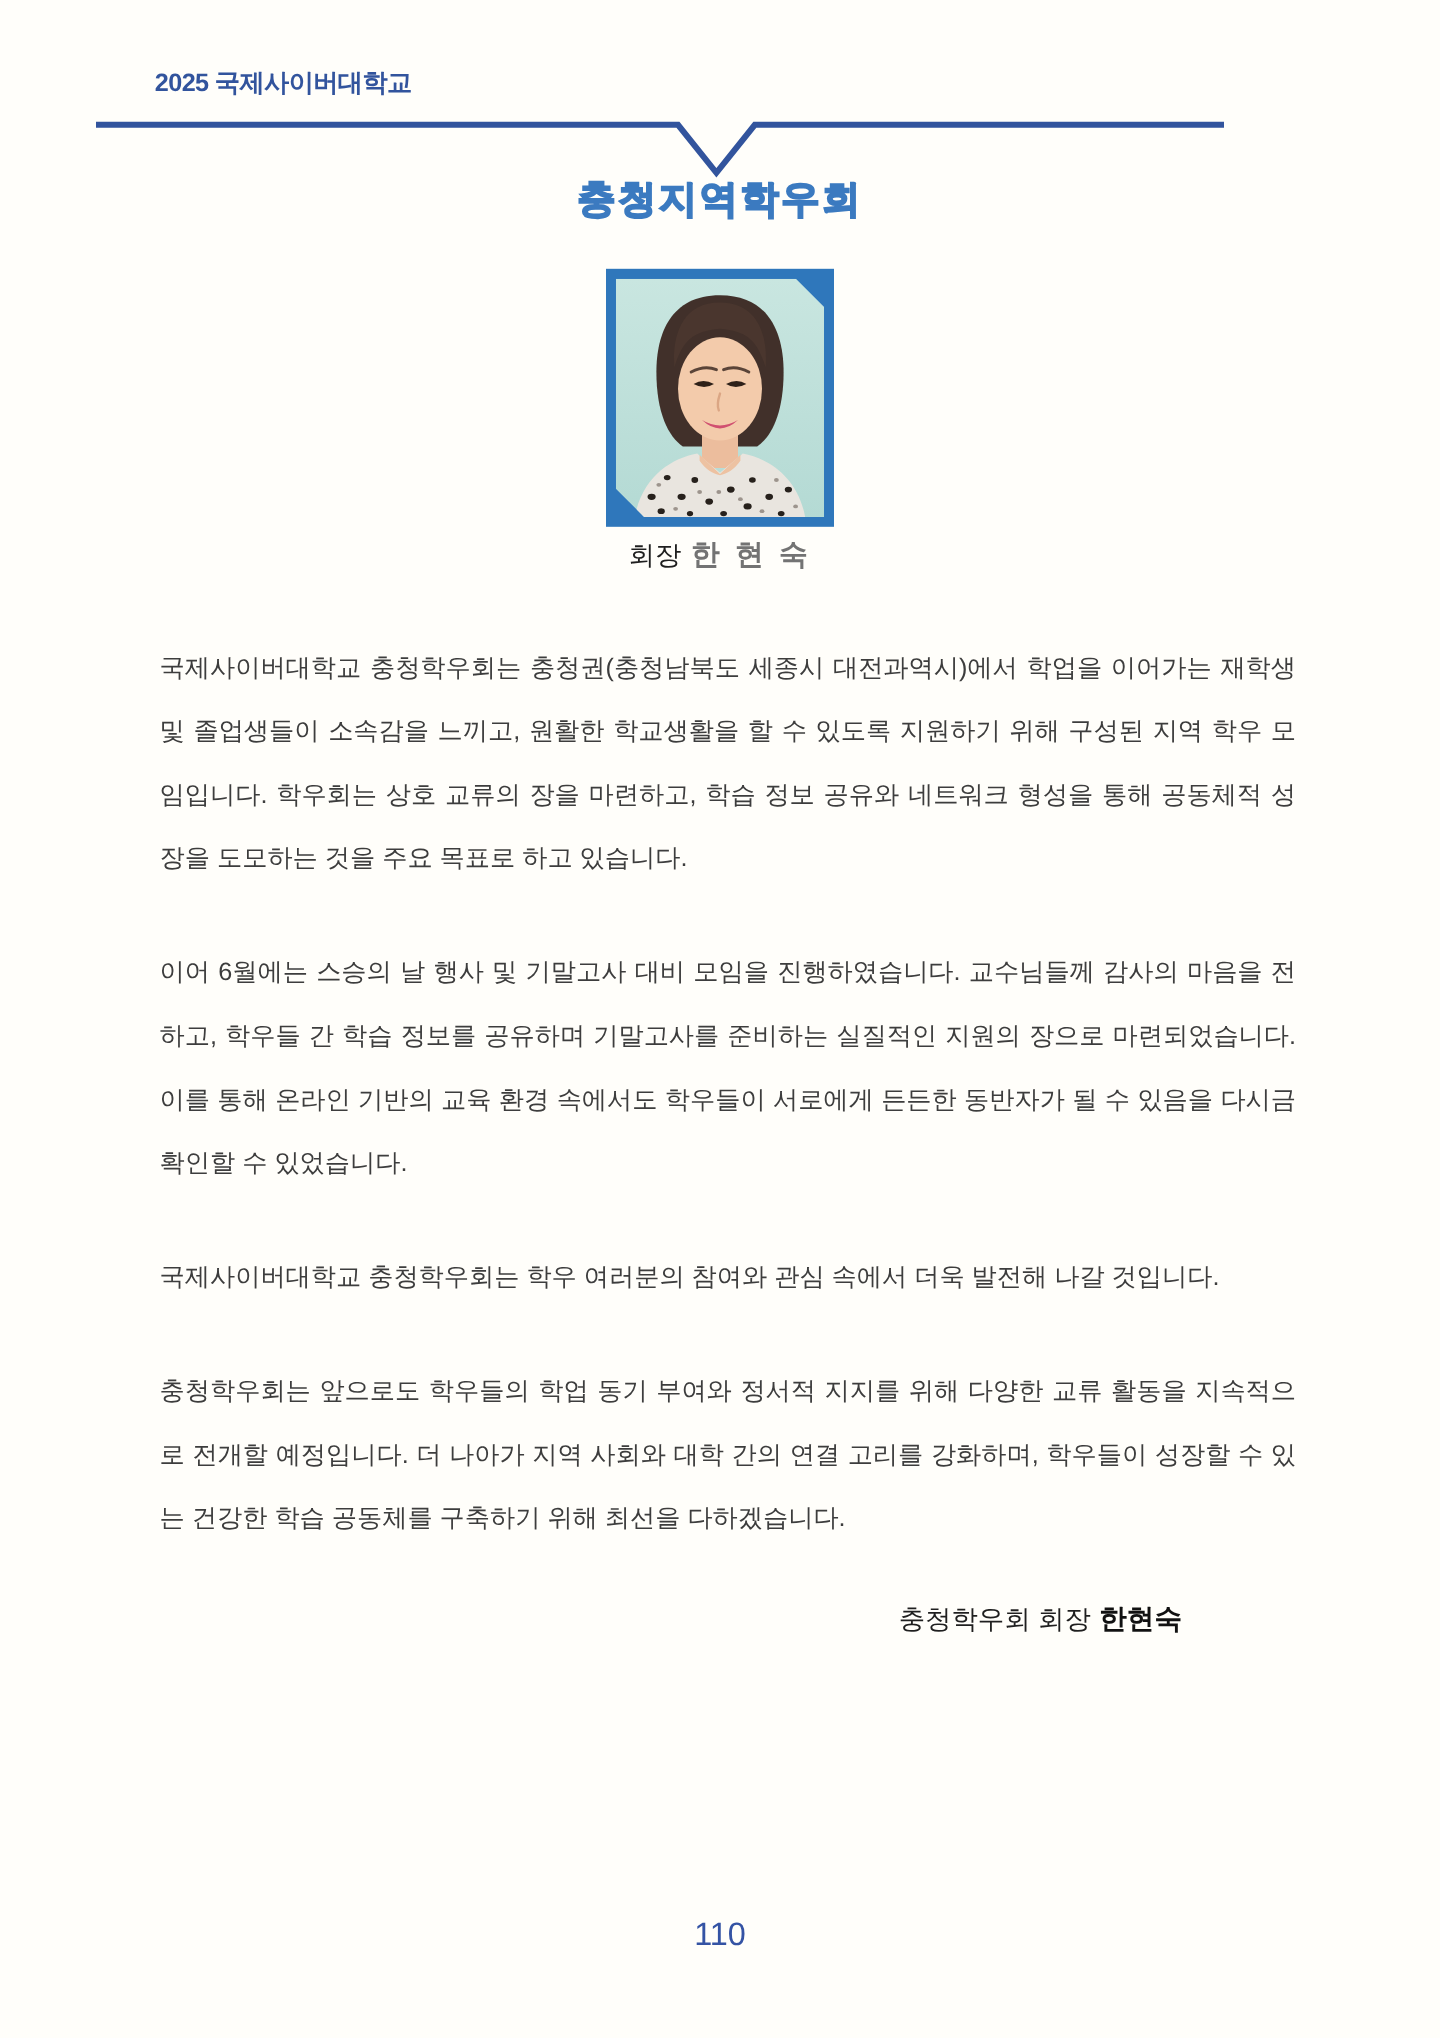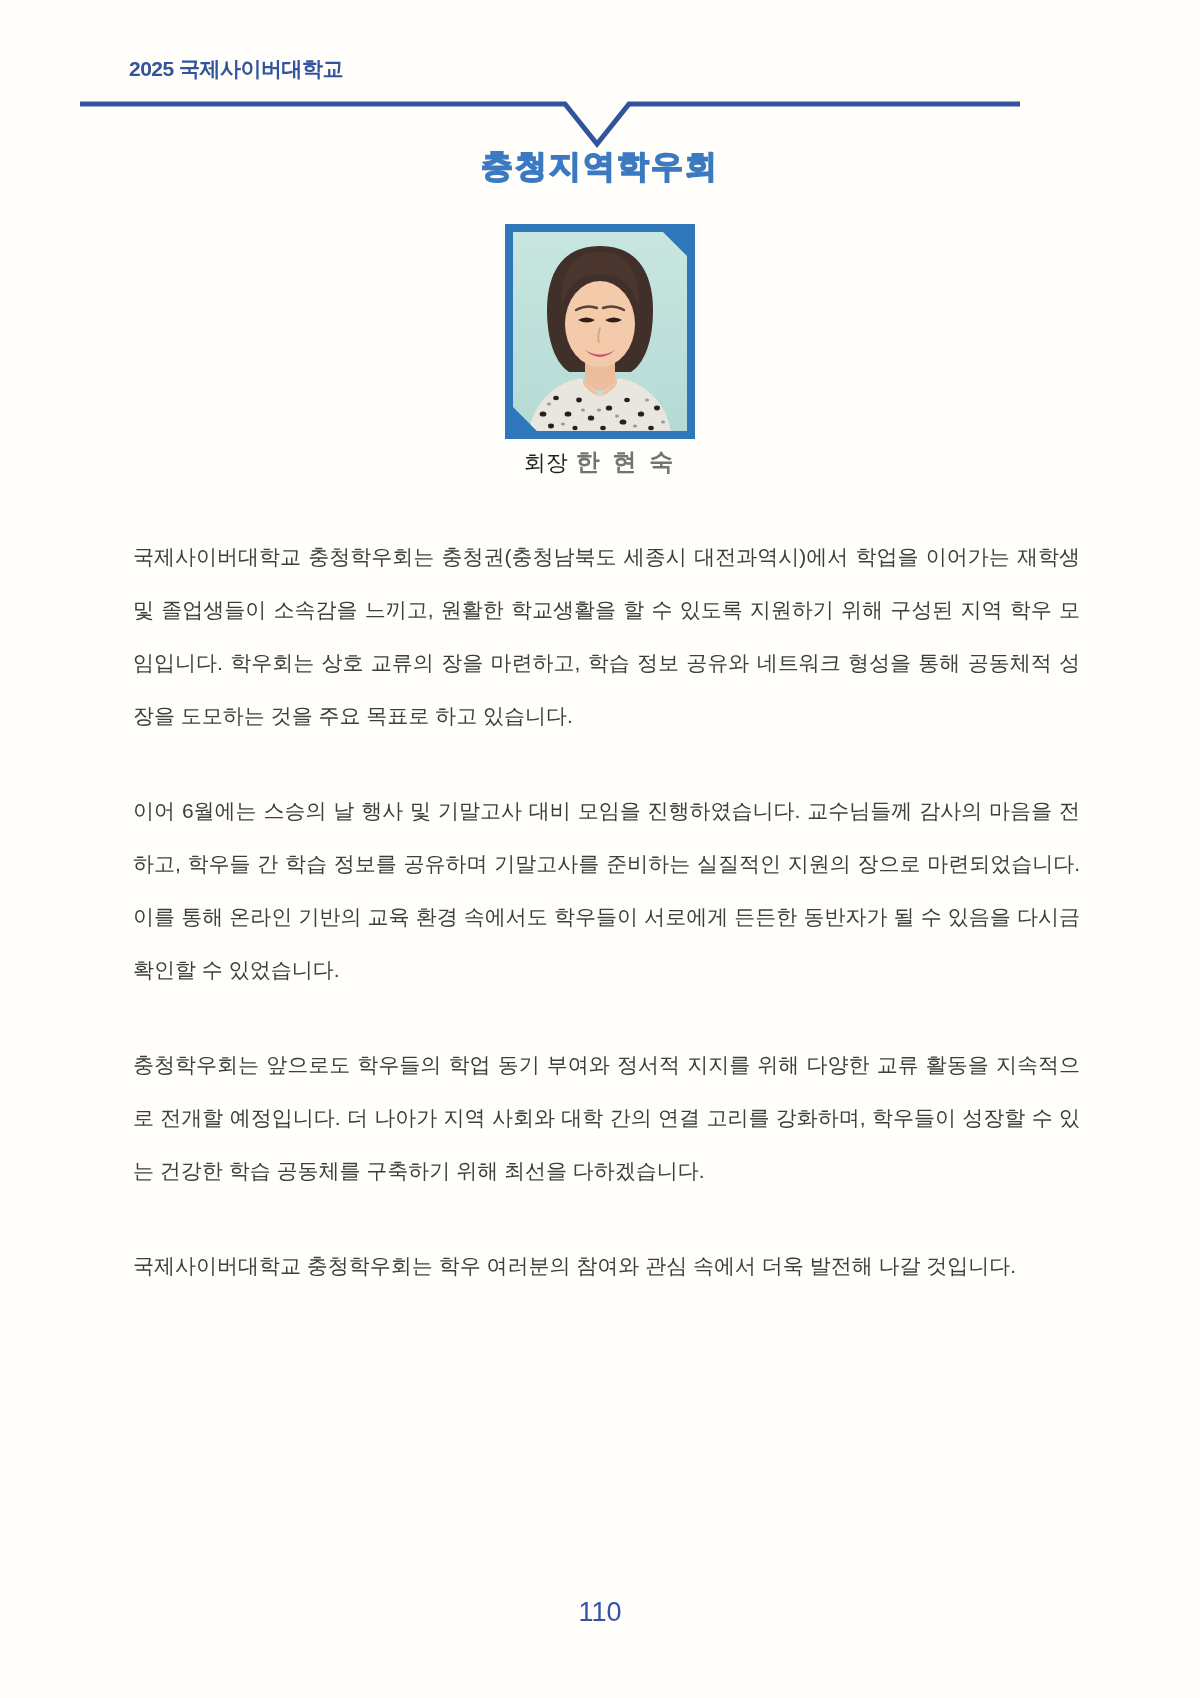--- a/index.html
+++ b/index.html
@@ -167,19 +167,22 @@
     </div>
   </div>
 
   <div class="caption">
     <span>회장</span><span class="caption-name">한 현 숙</span>
   </div>
 
   <div class="article">
     <p>국제사이버대학교 충청학우회는 충청권(충청남북도 세종시 대전과역시)에서 학업을 이어가는 재학생 및 졸업생들이 소속감을 느끼고, 원활한 학교생활을 할 수 있도록 지원하기 위해 구성된 지역 학우 모임입니다. 학우회는 상호 교류의 장을 마련하고, 학습 정보 공유와 네트워크 형성을 통해 공동체적 성장을 도모하는 것을 주요 목표로 하고 있습니다.</p>
     <p>이어 6월에는 스승의 날 행사 및 기말고사 대비 모임을 진행하였습니다. 교수님들께 감사의 마음을 전하고, 학우들 간 학습 정보를 공유하며 기말고사를 준비하는 실질적인 지원의 장으로 마련되었습니다. 이를 통해 온라인 기반의 교육 환경 속에서도 학우들이 서로에게 든든한 동반자가 될 수 있음을 다시금 확인할 수 있었습니다.</p>
+    <p>국제사이버대학교 충청학우회는 학우 여러분의 참여와 관심 속에서 더욱 발전해 나갈 것입니다.</p>
     <p>충청학우회는 앞으로도 학우들의 학업 동기 부여와 정서적 지지를 위해 다양한 교류 활동을 지속적으로 전개할 예정입니다. 더 나아가 지역 사회와 대학 간의 연결 고리를 강화하며, 학우들이 성장할 수 있는 건강한 학습 공동체를 구축하기 위해 최선을 다하겠습니다.</p>
-    <p>국제사이버대학교 충청학우회는 학우 여러분의 참여와 관심 속에서 더욱 발전해 나갈 것입니다.</p>
+    <div class="signature">
+      <span>충청학우회 회장</span><span class="sig-name">한현숙</span>
+    </div>
   </div>
 
   <div class="pageno">110</div>
 
 </div>
 
 </body></html>

